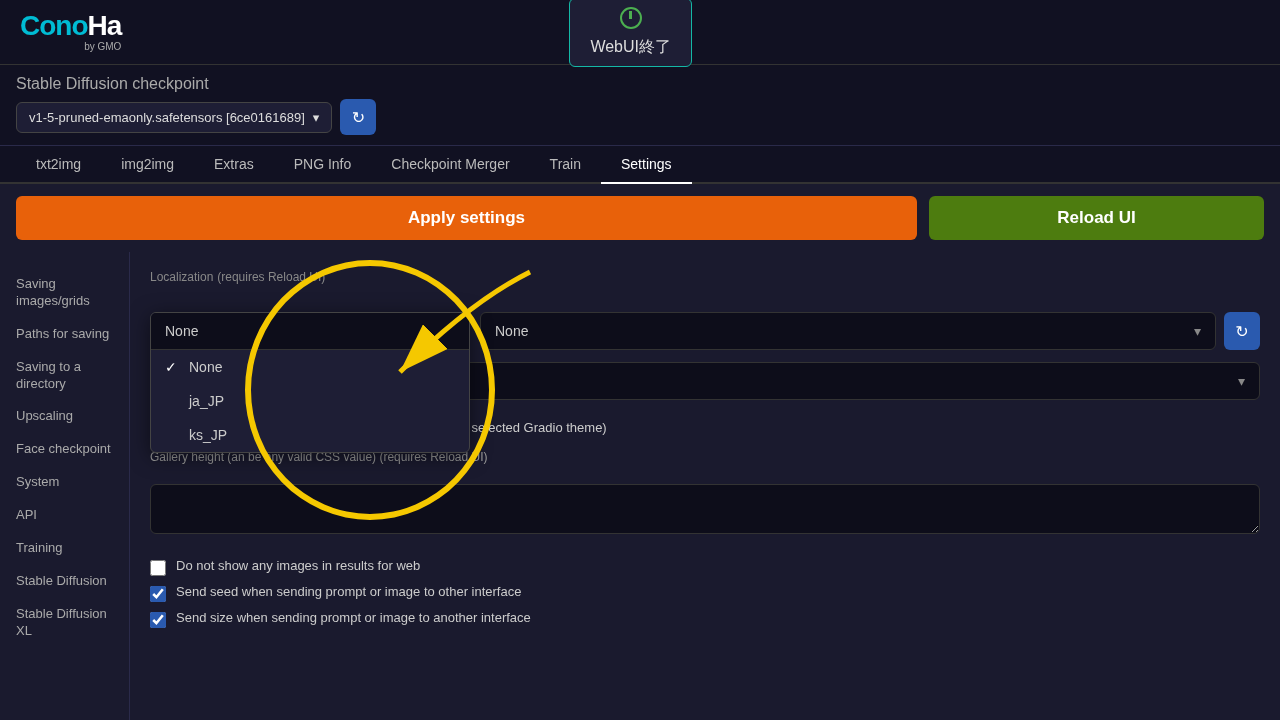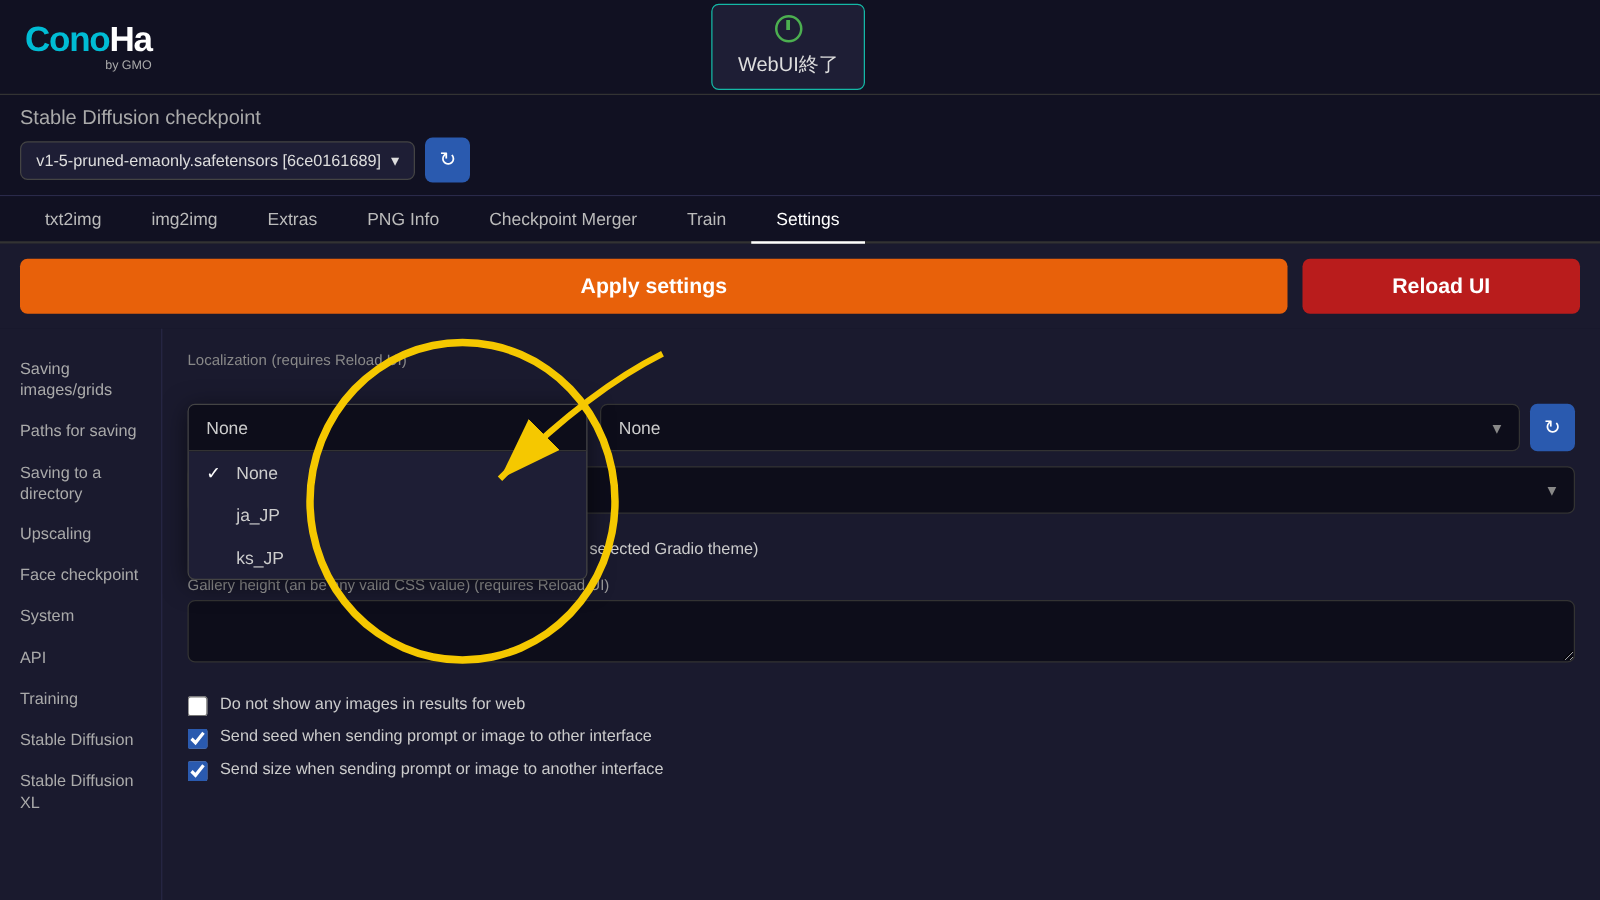--- a/index.html
+++ b/index.html
@@ -12,21 +12,21 @@
       overflow: hidden;
     }
 
     
     .header {
       background: #111122;
       display: flex;
       align-items: center;
       justify-content: space-between;
       padding: 0 20px;
-      height: 76px;
+      height: 65px;
       border-bottom: 1px solid #333;
     }
     .logo {
       display: flex;
       flex-direction: column;
       line-height: 1;
     }
     .logo-conoha {
       font-size: 28px;
       font-weight: bold;
@@ -156,22 +156,22 @@
       background: #e8610a;
       border: none;
       border-radius: 6px;
       color: white;
       font-size: 17px;
       font-weight: 600;
       padding: 12px;
       cursor: pointer;
     }
     .reload-btn {
-      width: 222px;
-      background: #b91c1c;
+      width: 335px;
+      background: #4d7c0f;
       border: none;
       border-radius: 6px;
       color: white;
       font-size: 17px;
       font-weight: 600;
       padding: 12px;
       cursor: pointer;
     }
 
     
@@ -309,21 +309,21 @@
       border-radius: 6px;
       color: #ccc;
       font-size: 13px;
       padding: 8px 10px;
       min-height: 50px;
       resize: vertical;
     }
     .field-label {
       font-size: 12px;
       color: #999;
-      margin-bottom: 5px;
+      margin-bottom: 20px;
     }
   </style>
 </head>
 <body>
 
 <div class="header">
   <div class="logo">
     <div class="logo-conoha">
       <span style="color:#00bcd4">C</span><span style="color:#00bcd4">o</span><span style="color:#00bcd4">n</span><span style="color:#00bcd4">o</span><span style="color:#ffffff">H</span><span style="color:#ffffff">a</span>
     </div>

